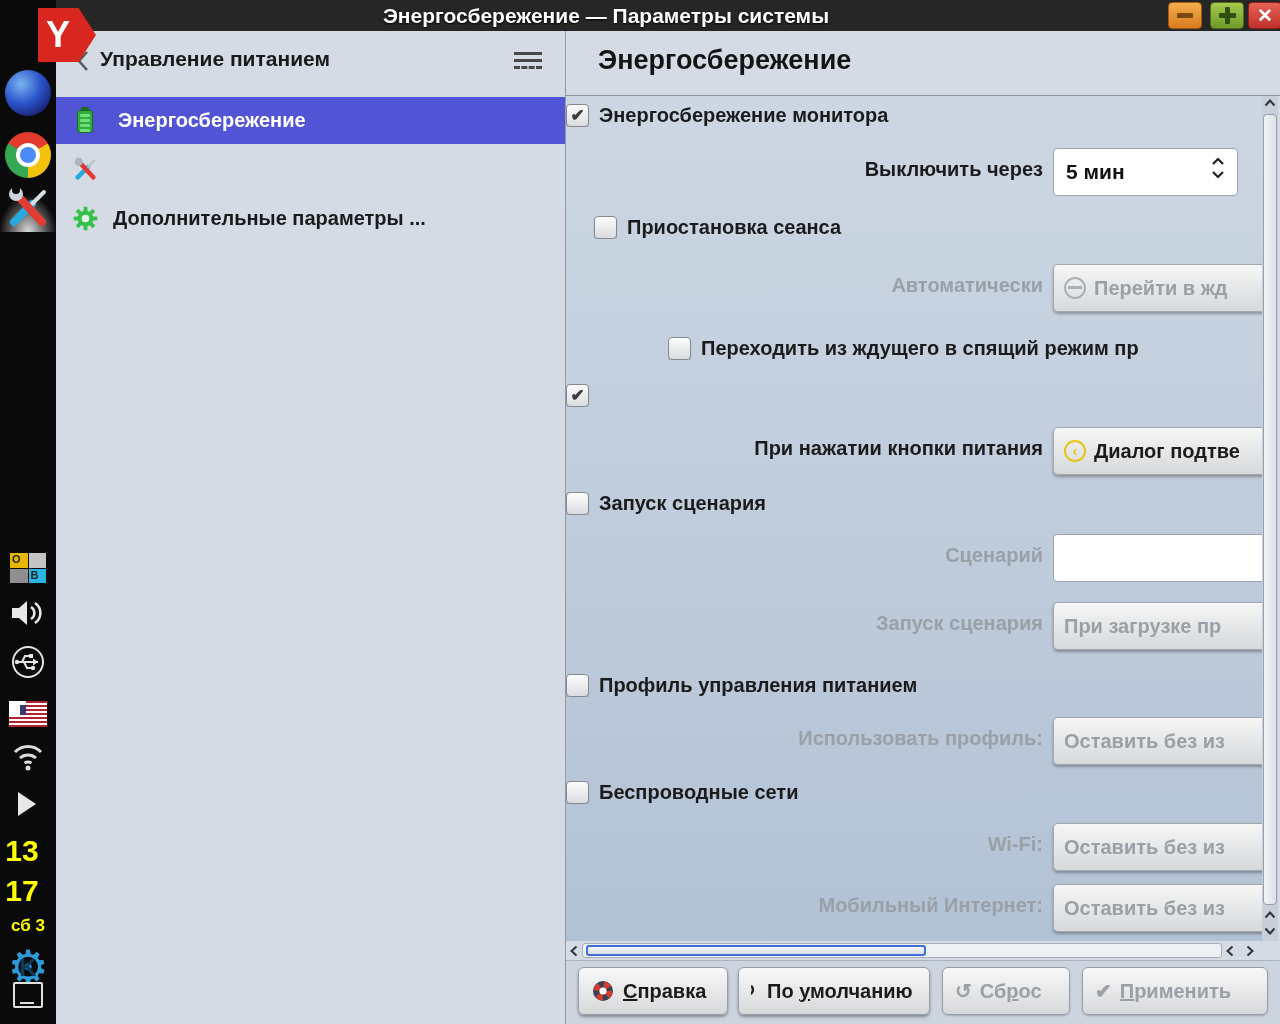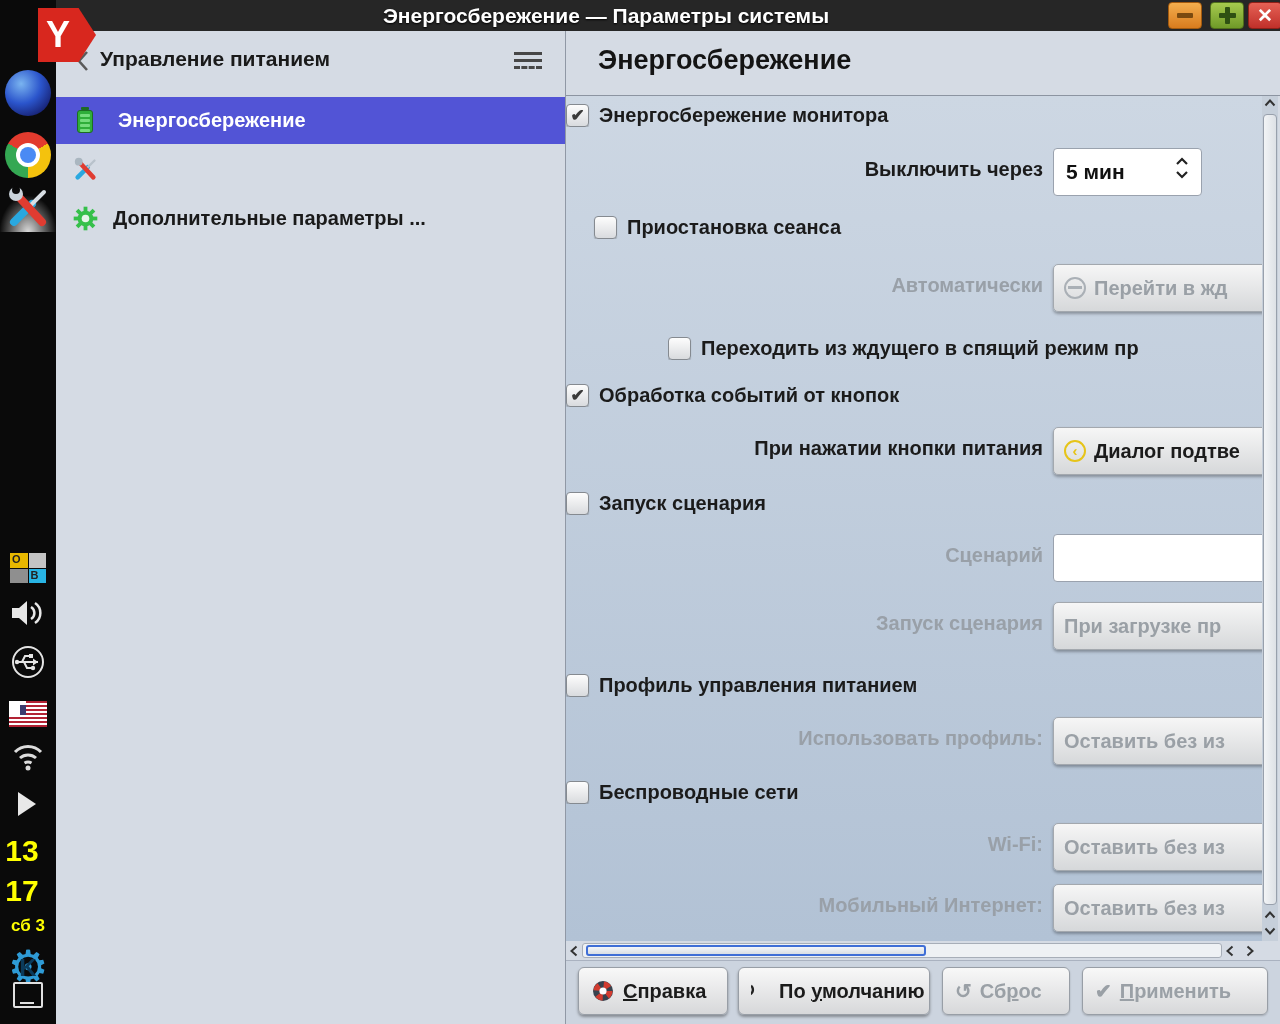--- a/index.html
+++ b/index.html
@@ -107,21 +107,21 @@
   .field-label.en { color:#1b1b1b; }
 
   .combo { position:absolute; left:487px; height:48px; width:240px; border-radius:5px;
            border:1px solid #a3a8ae; background:linear-gradient(#f6f6f6,#d6d8da);
            box-shadow:0 2px 3px rgba(0,0,0,.3); display:flex; align-items:center;
            padding-left:10px; white-space:nowrap; overflow:hidden; cursor:pointer; }
   .combo .txt { font-size:20px; font-weight:700; }
   .combo.dis .txt { color:#9aa0a6; }
   .combo.en .txt { color:#1b1b1b; }
 
-  .spin { position:absolute; left:487px; width:149px; height:48px; background:#ffffff;
+  .spin { position:absolute; left:487px; width:185px; height:48px; background:#ffffff;
           border:1px solid #9aa2ae; border-radius:4px; display:flex; align-items:center;
           padding-left:12px; }
   .spin .txt { font-size:21px; font-weight:700; color:#111; }
   .spin .chevs { position:absolute; right:12px; top:8px; display:flex; flex-direction:column; gap:4px; cursor:pointer; }
 
   .text-input { position:absolute; left:487px; width:240px; height:48px; background:#fff;
                 border:1px solid #9aa2ae; border-radius:4px; font-size:20px; padding:0 10px;
                 font-family:"Liberation Sans",sans-serif; }
 
   .ico-suspend { width:22px; height:22px; border:2px solid #aab0b6; border-radius:50%; flex:0 0 auto;
@@ -340,21 +340,20 @@
         <div class="txt">Перейти в жд</div>
       </div>
 
       <div class="chk-row" style="top:241px; left:102px; width:594px;">
         <div class="chk"></div>
         <div class="lbl">Переходить из ждущего в спящий режим пр</div>
       </div>
 
       <div class="chk-row" style="top:288px;">
         <div class="chk">✔</div>
-        <div class="lbl">Обработка событий от кнопок</div>
       </div>
 
       <div class="field-label en" style="top:341px;">При нажатии кнопки питания</div>
       <div class="combo en" style="top:331px;">
         <div class="ico-confirm">‹</div>
         <div class="txt">Диалог подтве</div>
       </div>
 
       <div class="chk-row" style="top:396px;">
         <div class="chk"></div>
@@ -437,21 +436,21 @@
 
     <div class="footer">
       <div class="fbtn" style="left:12px; width:150px;">
         <svg width="24" height="24" viewBox="0 0 24 24" style="margin-right:8px;">
           <circle cx="12" cy="12" r="10" fill="#38424e"></circle>
           <circle cx="12" cy="12" r="6.5" fill="none" stroke="#d23c30" stroke-width="6" stroke-dasharray="5.6 4.6"></circle>
           <circle cx="12" cy="12" r="3.6" fill="#ffffff"></circle>
         </svg>
         <span class="t"><span></span><span class="mn">С</span><span>правка</span></span>
       </div>
-      <div class="fbtn" style="left:172px; width:192px;gap:12px;">
+      <div class="fbtn" style="left:172px; width:192px;">
         <span class="clip-ico">
             <span>↻</span>
           </span>
         <span class="t"><span>По </span><span class="mn">у</span><span>молчанию</span></span>
       </div>
       <div class="fbtn dis" style="left:376px; width:128px;">
         <span class="gico">↺</span>
         <span class="t"><span>Сб</span><span class="mn">р</span><span>ос</span></span>
       </div>
       <div class="fbtn dis" style="left:516px; width:186px;">

